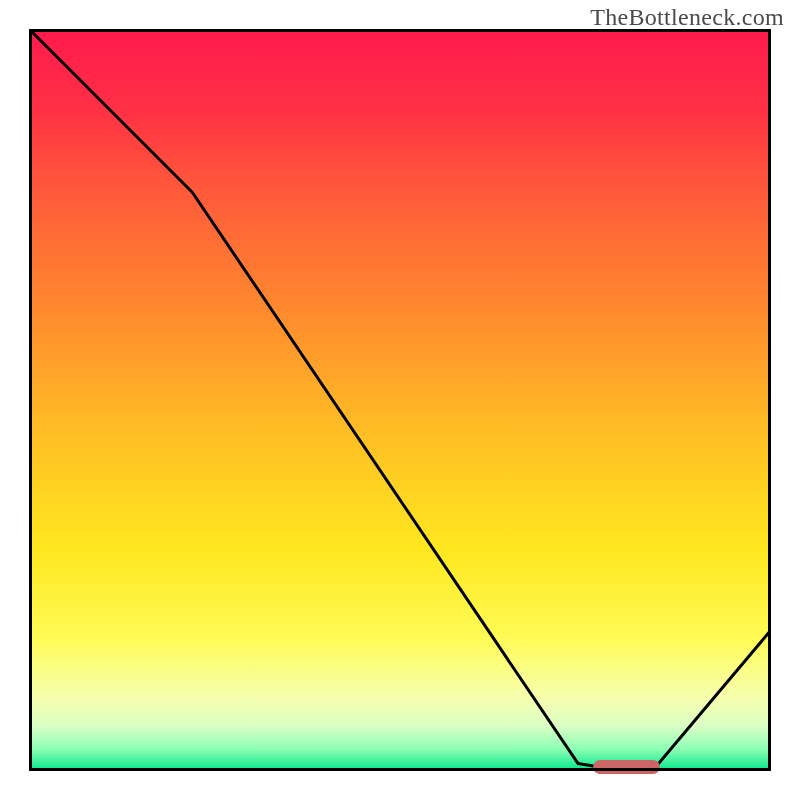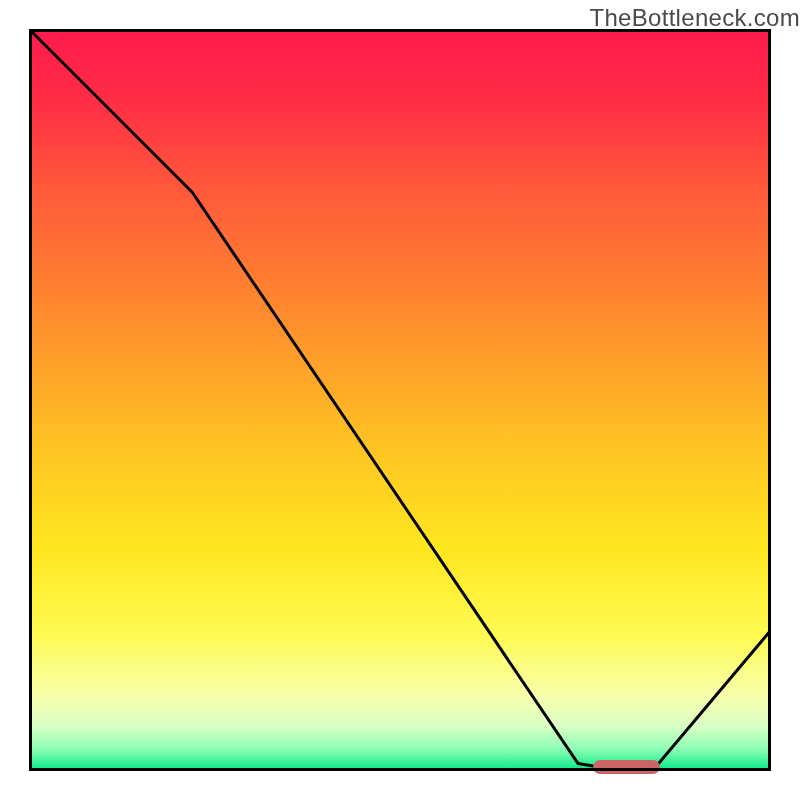--- a/index.html
+++ b/index.html
@@ -6,22 +6,22 @@
   html, body { width: 800px; height: 800px; overflow: hidden; background: #fff; }
   .chart-container {
     position: relative;
     width: 800px;
     height: 800px;
     background: #fff;
   }
   .watermark {
     position: absolute;
     top: 4px;
-    right: 0;
-    font-family: Liberation Sans, sans-serif;
+    right: 16px;
+    font-family: Liberation Serif, serif;
     font-size: 24px;
     font-weight: 500;
     color: #4a4a4a;
     letter-spacing: 0.3px;
     z-index: 10;
     margin-left: 27px;
   }
   .plot-area {
     position: absolute;
     left: 29px;

